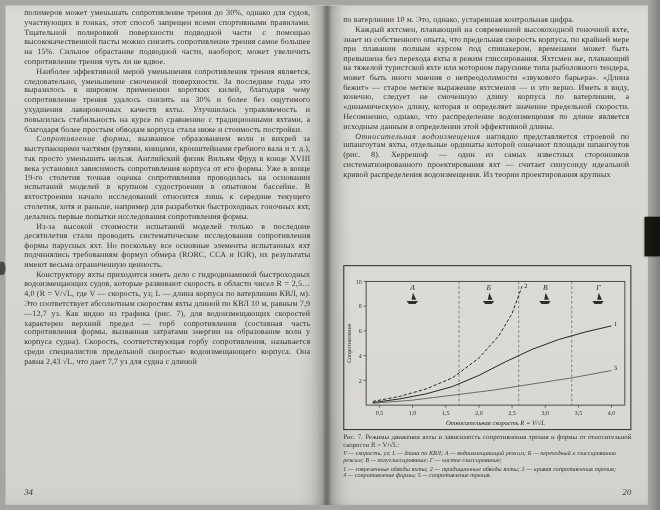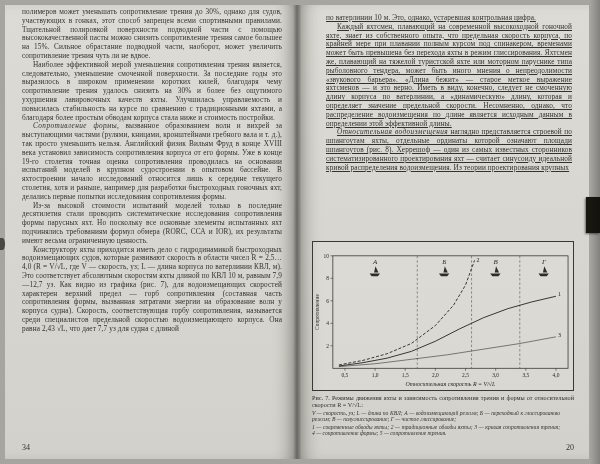--- a/index.html
+++ b/index.html
@@ -10,25 +10,25 @@
   .scan::after { content:""; position:absolute; right:0; top:0; width:10px; height:100%;
                  background:linear-gradient(90deg, transparent, rgba(0,0,0,.22)); pointer-events:none; }
   .page { position:absolute; top:5px; height:454px; overflow:hidden;
           background:linear-gradient(180deg,#dcdbd5,#d2d1cb); color:#34322c; }
   .page.left  { left:5px;   width:292px;
           box-shadow: inset -16px 0 20px -14px rgba(20,18,14,.6); }
   .page.right { left:297px; width:292px; display:flex; flex-direction:column; padding-bottom:20px;
           box-shadow: inset 16px 0 20px -14px rgba(20,18,14,.6); }
   .text { padding:3px 15px 0 17px; font-size:7.3px; line-height:8.8px;
           text-align:justify; letter-spacing:.1px; }
-  .page.right .text { padding:9px 17px 0 29px;text-decoration:underline; }
+  .page.right .text { padding:9px 17px 0 15px; }
   .text p { margin:0; }
   p.indent { text-indent:11px; }
   .lead { font-style:italic; letter-spacing:.4px; }
-  .pagenum { position:absolute; bottom:7px; font-size:8px; color:#34322c; }
+  .pagenum { position:absolute; bottom:7px; font-size:8px; color:#34322c;font-style:italic; }
   .pn-left  { left:17px; }
   .pn-right { right:15px; }
   .fig { margin:auto 15px 2px 15px; }
   .fig-box { border:1px solid #3a3833; height:150px; background:rgba(255,255,255,.12); }
   #chart { display:block; width:100%; height:100%; }
   #chart text { font-family:"Liberation Serif", serif; }
   .cap-title  { font-size:6.2px; line-height:7.4px; margin-top:3px; text-align:justify; }
   .cap-legend { font-size:5.6px; line-height:6.6px; margin-top:1px; text-align:justify;
                 font-style:italic; padding-right:14px; }
   .gutter { position:absolute; left:293px; top:5px; width:8px; height:454px; pointer-events:none;

